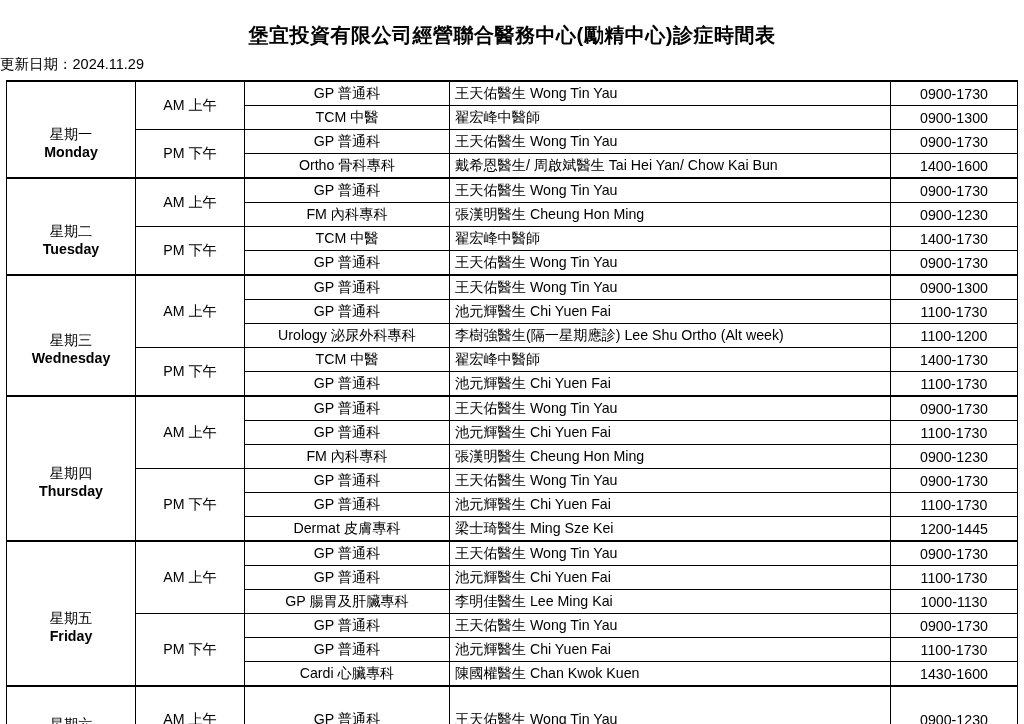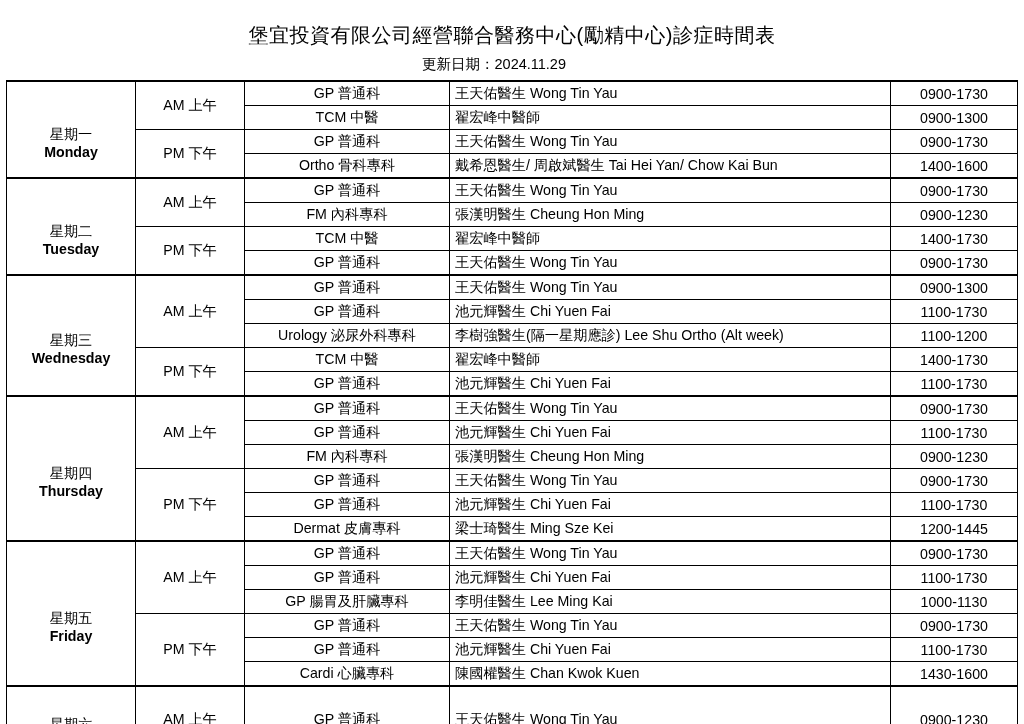--- a/index.html
+++ b/index.html
@@ -16,27 +16,27 @@
   }
   .page {
     position: relative;
     width: 1024px;
     height: 724px;
     box-sizing: border-box;
   }
   .doc-title {
     text-align: center;
     font-size: 20px;
-    font-weight: normal;
+    font-weight: bold;
     letter-spacing: 0.5px;
     padding-top: 22px;
     padding-bottom: 6px;
   }
   .updated {
-    text-align: center;
+    text-align: left;
     font-size: 14.5px;
     padding-right: 36px;
     padding-bottom: 6px;
   }
   table.schedule {
     border-collapse: collapse;
     margin: 0 auto;
     width: 956px;
     table-layout: fixed;
   }

